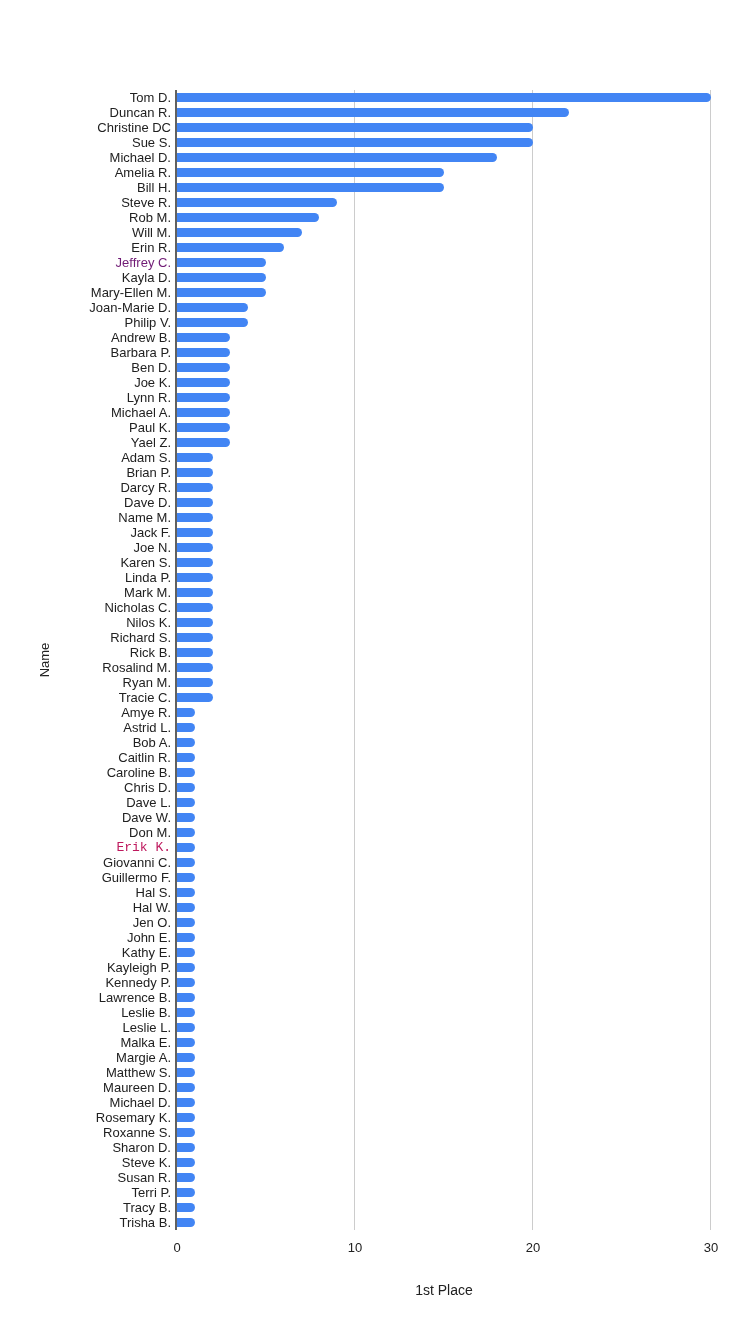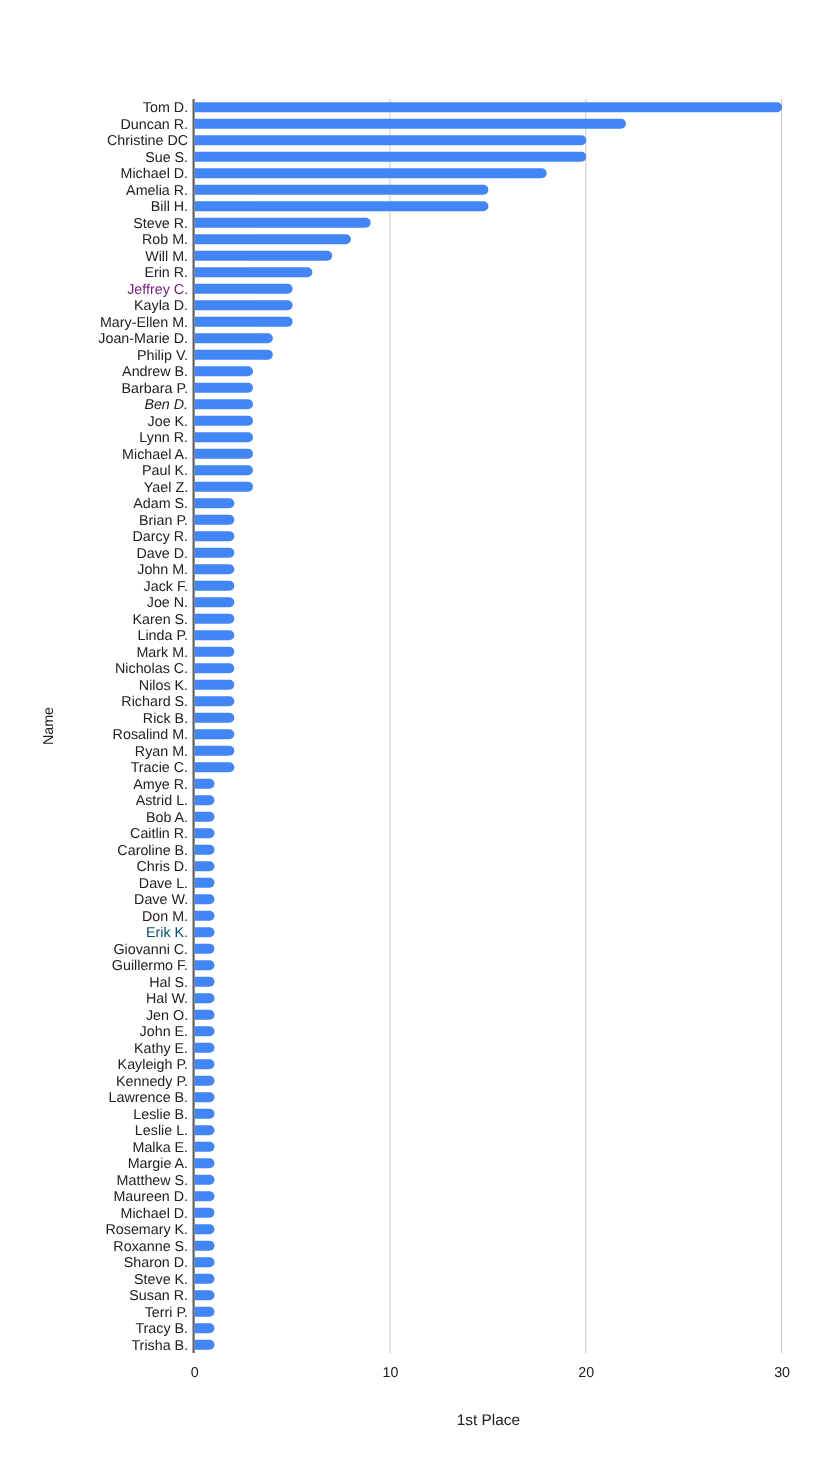--- a/index.html
+++ b/index.html
@@ -114,31 +114,31 @@
       <div class="cat-label" style="color: rgb(33, 33, 33);">Rob M.</div>
       <div class="cat-label" style="color: rgb(33, 33, 33);">Will M.</div>
       <div class="cat-label" style="color: rgb(33, 33, 33);">Erin R.</div>
       <div class="cat-label" style="color: #701a75; padding-left: 25px;">Jeffrey C.</div>
       <div class="cat-label" style="color: rgb(33, 33, 33);">Kayla D.</div>
       <div class="cat-label" style="color: rgb(33, 33, 33);">Mary-Ellen M.</div>
       <div class="cat-label" style="color: rgb(33, 33, 33);">Joan-Marie D.</div>
       <div class="cat-label" style="color: rgb(33, 33, 33);">Philip V.</div>
       <div class="cat-label" style="color: rgb(33, 33, 33); margin-left: 34px;">Andrew B.</div>
       <div class="cat-label" style="color: rgb(33, 33, 33);">Barbara P.</div>
-      <div class="cat-label" style="color: rgb(33, 33, 33); font-style: italic;">Ben D.</div>
+      <div class="cat-label" style="color: rgb(33, 33, 33);">Ben D.</div>
       <div class="cat-label" style="color: rgb(33, 33, 33);">Joe K.</div>
       <div class="cat-label" style="color: rgb(33, 33, 33);">Lynn R.</div>
       <div class="cat-label" style="color: rgb(33, 33, 33);">Michael A.</div>
       <div class="cat-label" style="color: rgb(33, 33, 33);">Paul K.</div>
       <div class="cat-label" style="color: rgb(33, 33, 33);">Yael Z.</div>
       <div class="cat-label" style="color: rgb(33, 33, 33);">Adam S.</div>
       <div class="cat-label" style="color: rgb(33, 33, 33);">Brian P.</div>
       <div class="cat-label" style="color: rgb(33, 33, 33);">Darcy R.</div>
       <div class="cat-label" style="color: rgb(33, 33, 33);">Dave D.</div>
-      <div class="cat-label" style="color: rgb(33, 33, 33);">John M.</div>
+      <div class="cat-label" style="color: rgb(33, 33, 33);">Name M.</div>
       <div class="cat-label" style="color: rgb(33, 33, 33);">Jack F.</div>
       <div class="cat-label" style="color: rgb(33, 33, 33);">Joe N.</div>
       <div class="cat-label" style="color: rgb(33, 33, 33);">Karen S.</div>
       <div class="cat-label" style="color: rgb(33, 33, 33);">Linda P.</div>
       <div class="cat-label" style="color: rgb(33, 33, 33);">Mark M.</div>
       <div class="cat-label" style="color: rgb(33, 33, 33);">Nicholas C.</div>
       <div class="cat-label" style="color: rgb(33, 33, 33);">Nilos K.</div>
       <div class="cat-label" style="color: rgb(33, 33, 33);">Richard S.</div>
       <div class="cat-label" style="color: rgb(33, 33, 33);">Rick B.</div>
       <div class="cat-label" style="color: rgb(33, 33, 33);">Rosalind M.</div>
@@ -146,21 +146,21 @@
       <div class="cat-label" style="color: rgb(33, 33, 33);">Tracie C.</div>
       <div class="cat-label" style="color: rgb(33, 33, 33);">Amye R.</div>
       <div class="cat-label" style="color: rgb(33, 33, 33);">Astrid L.</div>
       <div class="cat-label" style="color: rgb(33, 33, 33);">Bob A.</div>
       <div class="cat-label" style="color: rgb(33, 33, 33);">Caitlin R.</div>
       <div class="cat-label" style="color: rgb(33, 33, 33);">Caroline B.</div>
       <div class="cat-label" style="color: rgb(33, 33, 33);">Chris D.</div>
       <div class="cat-label" style="color: rgb(33, 33, 33);">Dave L.</div>
       <div class="cat-label" style="color: rgb(33, 33, 33);">Dave W.</div>
       <div class="cat-label" style="color: rgb(33, 33, 33);">Don M.</div>
-      <div class="cat-label" style="color: #0c4a6e;">Erik K.</div>
+      <div class="cat-label" style="color: #be185d; font-family: Liberation Mono, monospace;">Erik K.</div>
       <div class="cat-label" style="color: rgb(33, 33, 33);">Giovanni C.</div>
       <div class="cat-label" style="color: rgb(33, 33, 33);">Guillermo F.</div>
       <div class="cat-label" style="color: rgb(33, 33, 33);">Hal S.</div>
       <div class="cat-label" style="color: rgb(33, 33, 33);">Hal W.</div>
       <div class="cat-label" style="color: rgb(33, 33, 33);">Jen O.</div>
       <div class="cat-label" style="color: rgb(33, 33, 33);">John E.</div>
       <div class="cat-label" style="color: rgb(33, 33, 33);">Kathy E.</div>
       <div class="cat-label" style="color: rgb(33, 33, 33);">Kayleigh P.</div>
       <div class="cat-label" style="color: rgb(33, 33, 33);">Kennedy P.</div>
       <div class="cat-label" style="color: rgb(33, 33, 33);">Lawrence B.</div>

